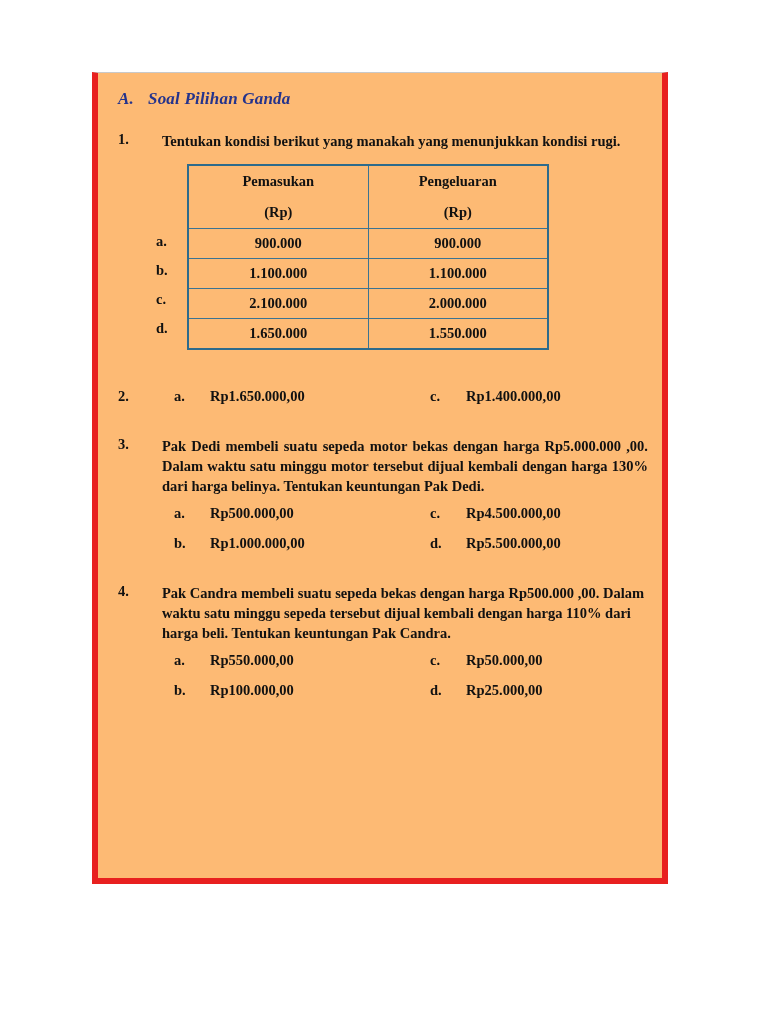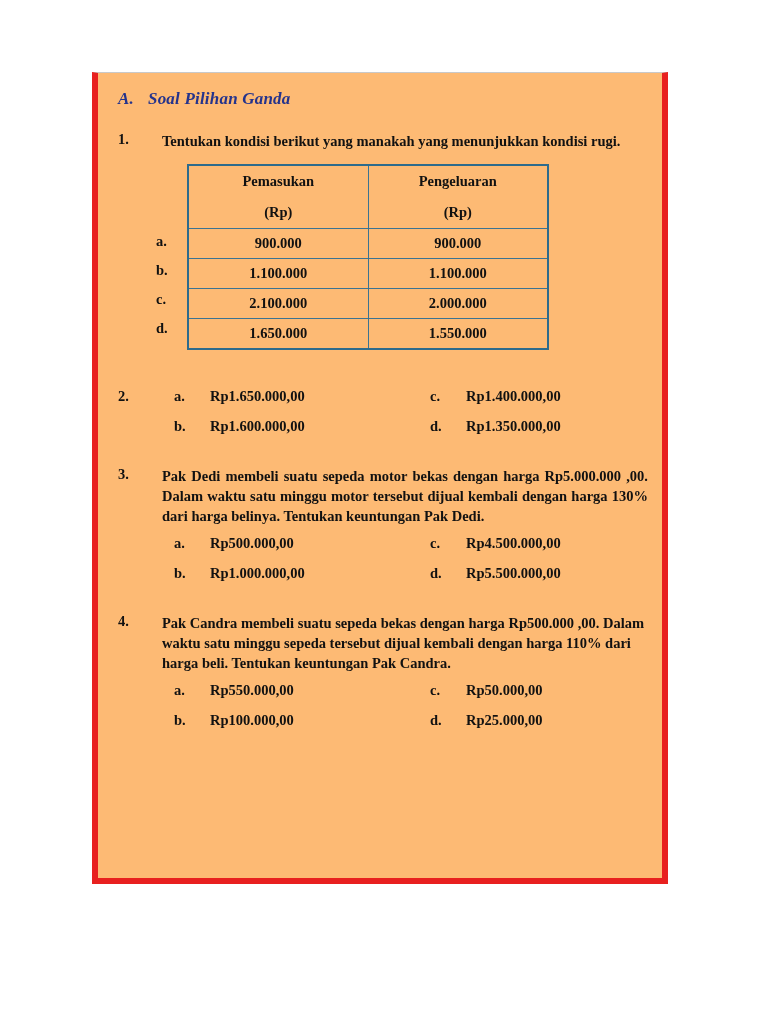--- a/index.html
+++ b/index.html
@@ -218,28 +218,20 @@
       <div class="q-body">
         <div class="options">
           <div class="opt-row">
             <div class="opt col-left">
               <span class="opt-key">a.</span><span>Rp1.650.000,00</span>
             </div>
             <div class="opt col-right">
               <span class="opt-key">c.</span><span>Rp1.400.000,00</span>
             </div>
           </div>
-          <div class="opt-row">
-            <div class="opt col-left">
-              <span class="opt-key">b.</span><span>Rp1.600.000,00</span>
-            </div>
-            <div class="opt col-right">
-              <span class="opt-key">d.</span><span>Rp1.350.000,00</span>
-            </div>
-          </div>
         </div>
       </div>
     </div>
 
     <div class="spacer-q3"></div>
 
     <div class="question">
       <div class="q-num">3.</div>
       <div class="q-body">
         <div class="q-text justify">Pak Dedi membeli suatu sepeda motor bekas dengan harga Rp5.000.000 ,00. Dalam waktu satu minggu motor tersebut dijual kembali dengan harga 130% dari harga belinya. Tentukan keuntungan Pak Dedi.</div>

